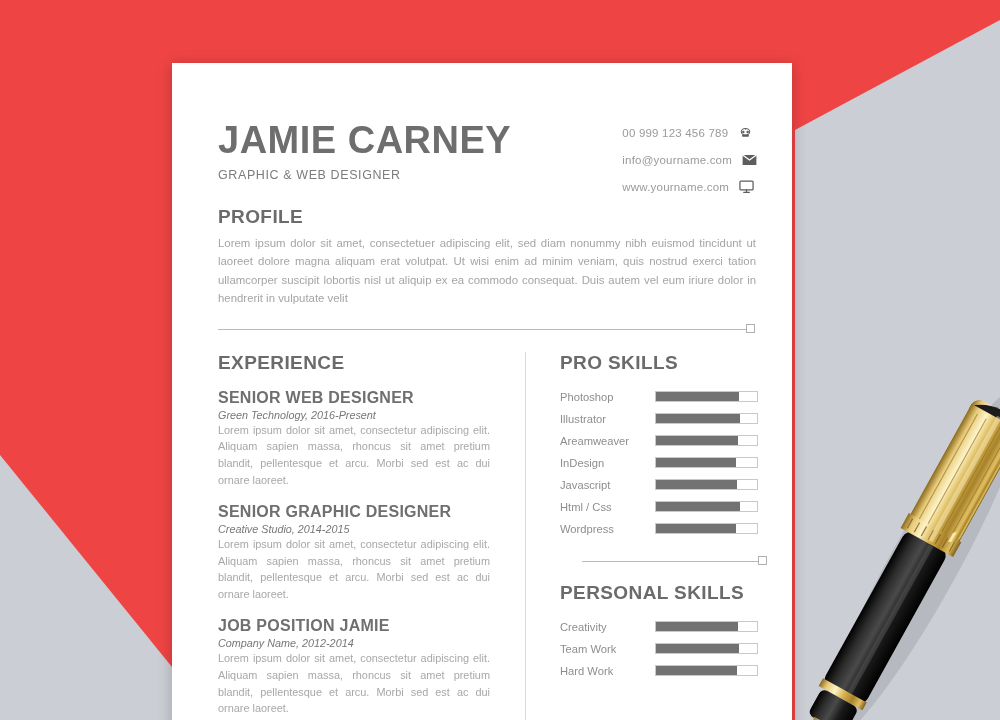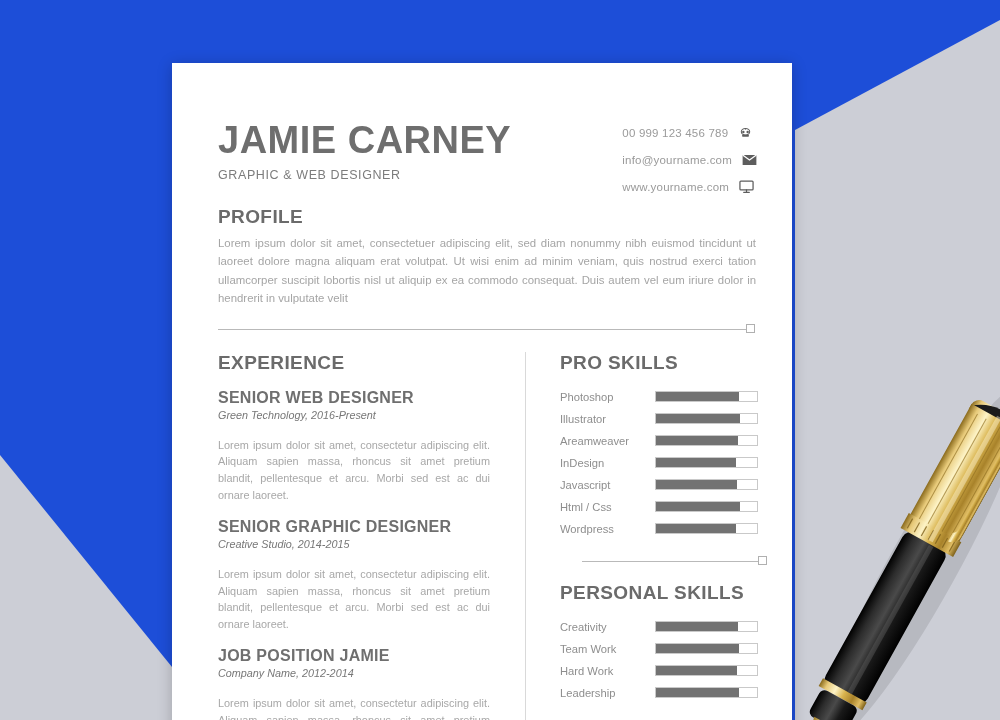--- a/index.html
+++ b/index.html
@@ -4,21 +4,21 @@
 <style>
   * { box-sizing: border-box; margin: 0; padding: 0; }
   html, body {
     width: 1000px; height: 720px;
     overflow: hidden;
     font-family: "Liberation Sans", sans-serif;
   }
   #stage {
     position: relative;
     width: 1000px; height: 720px;
-    background: #1d4ed8;
+    background: #ef4444;
     overflow: hidden;
   }
 
   
   .wedge {
     position: absolute;
     pointer-events: none;
   }
   #wedge-bottom-left {
     left: 0; top: 0; width: 1000px; height: 720px;
@@ -158,21 +158,21 @@
     color: #6f6f6f;
     letter-spacing: .25px;
   }
   .entry-sub {
     margin-top: 2px;
     font-size: 10.8px;
     font-style: italic;
     color: #777777;
   }
   .entry-desc {
-    margin-top: 16px;
+    margin-top: 1px;
     font-size: 10.9px;
     line-height: 1.52;
     color: #a8a8a8;
     text-align: justify;
     width: 272px;
   }
 
   
   .skills-list { margin-top: 12px; }
   .skill-row {
@@ -371,26 +371,20 @@
                 <div class="skill-row">
                   <div class="skill-label">Team Work</div>
                   <div class="skill-bar">
                     <div class="skill-fill" style="width: 82%;"></div>
                   </div>
                 </div>
                 <div class="skill-row">
                   <div class="skill-label">Hard Work</div>
                   <div class="skill-bar">
                     <div class="skill-fill" style="width: 80%;"></div>
-                  </div>
-                </div>
-                <div class="skill-row">
-                  <div class="skill-label">Leadership</div>
-                  <div class="skill-bar">
-                    <div class="skill-fill" style="width: 82%;"></div>
                   </div>
                 </div>
               </div>
           </div>
 
         </div>
       </div>
 
     </div>
   </div>

